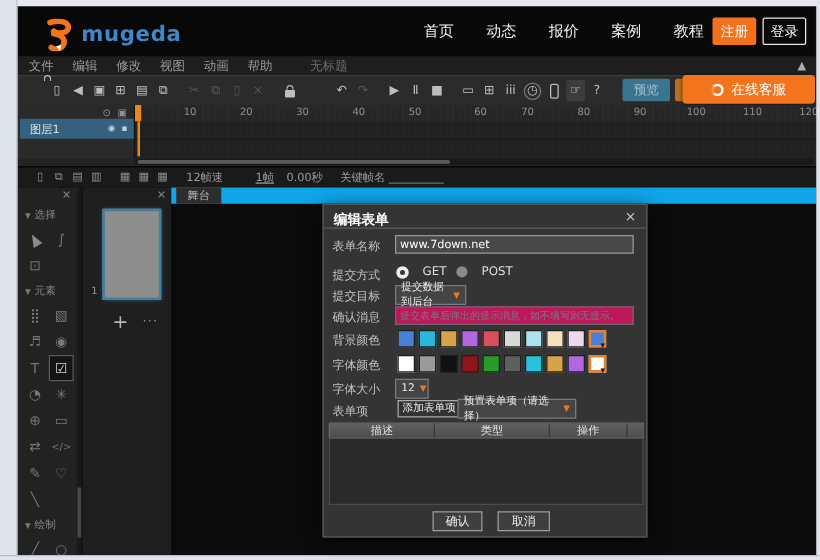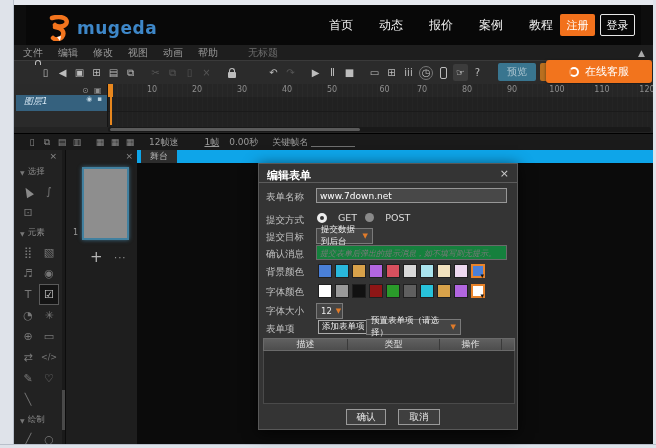--- a/index.html
+++ b/index.html
@@ -6,21 +6,21 @@
   *{box-sizing:border-box;font-family:"DejaVu Sans","Liberation Sans",sans-serif;}
   .screen{position:relative;width:656px;height:448px;background:#0d0d0d;overflow:hidden;}
   .abs{position:absolute;}
   
   .frame-left{left:0;top:0;width:14px;height:448px;background:#dfe3ea;border-right:1px solid #b9c0cb;}
   .frame-top{left:0;top:0;width:656px;height:5px;background:#e6e9ef;}
   .frame-right{right:0;top:0;width:3px;height:448px;background:#dfe3ea;}
   .frame-bottom{left:0;bottom:0;width:656px;height:4px;background:#dfe3ea;border-top:1px solid #b9c0cb;}
 
   
-  .site-header{left:14px;top:5px;right:15px;height:40px;background:#080808;margin-left:12px;}
+  .site-header{left:14px;top:5px;right:5px;height:40px;background:#080808;}
   .logo{left:22px;top:9px;height:28px;display:flex;align-items:center;gap:5px;}
   .logo-text{color:#3e87c8;font-weight:bold;font-size:17px;letter-spacing:.5px;}
   .nav{right:88px;top:0;height:40px;display:flex;align-items:center;gap:26px;}
   .nav-item{color:#f2f2f2;font-size:12px;cursor:pointer;}
   .btn-register{right:46px;top:9px;width:35px;height:22px;background:#f2711c;color:#fff;font-size:11px;display:flex;align-items:center;justify-content:center;border-radius:2px;}
   .btn-login{right:6px;top:9px;width:35px;height:22px;border:1px solid #e8e8e8;color:#fff;font-size:11px;display:flex;align-items:center;justify-content:center;border-radius:2px;}
 
   
   .menu-bar{left:14px;top:45px;right:3px;height:15px;background:#1e1e1e;display:flex;align-items:center;}
   .menu-items{display:flex;gap:15px;margin-left:9px;}
@@ -44,21 +44,21 @@
   .btn-orange-partial{left:540px;top:63px;width:30px;height:18px;background:#b96f1f;border-radius:2px;}
   .btn-support{left:546px;top:60px;width:106px;height:23px;background:#f2741d;border-radius:3px;color:#fff;font-size:11px;display:flex;align-items:center;justify-content:center;gap:6px;box-shadow:0 1px 3px rgba(0,0,0,.5);}
   .support-ring{width:10px;height:10px;border:2px solid #fff;border-radius:50%;border-left-color:rgba(255,255,255,.25);}
 
   
   .timeline{left:14px;top:84px;right:3px;height:49px;background:#232323;}
   .ruler{position:absolute;left:94px;top:0;right:0;height:13px;background:repeating-linear-gradient(90deg,#262626 0 4px,#2a2a2a 4px 5px);}
   .tick{position:absolute;top:1px;transform:translateX(-50%);color:#8f8f8f;font-size:8px;}
   .tl-left{position:absolute;left:0;top:0;width:94px;height:43px;background:#2a2a2a;border-right:1px solid #141414;}
   .tl-left-ico{position:absolute;color:#909090;font-size:8px;top:2px;}
-  .layer-row{position:absolute;left:2px;top:11px;width:91px;height:16px;background:#35617e;display:flex;align-items:flex-start;font-style:italic;}
+  .layer-row{position:absolute;left:2px;top:11px;width:91px;height:16px;background:#35617e;display:flex;align-items:center;}
   .layer-name{color:#d5e6f2;font-size:9px;margin-left:8px;flex:1;}
   .layer-mini{color:#bcd3e0;font-size:7px;margin-right:5px;}
   .track-area{position:absolute;left:94px;top:13px;right:0;height:30px;background:repeating-linear-gradient(90deg,#212121 0 4px,#242424 4px 5px);}
   .track-sep{position:absolute;left:94px;top:27px;right:0;height:1px;background:#1a1a1a;}
   .playhead-top{position:absolute;left:94px;top:0;width:5px;height:13px;background:#e8871e;}
   .playhead-line{position:absolute;left:96px;top:13px;width:2px;height:28px;background:#e8871e;}
   .hscroll-track{position:absolute;left:94px;bottom:1px;right:2px;height:5px;background:#191919;border-radius:2px;}
   .hscroll-thumb{position:absolute;left:2px;top:1px;width:250px;height:3px;background:#5a5a5a;border-radius:2px;}
 
   
@@ -96,21 +96,21 @@
   .stage-tabs{position:absolute;left:0;top:0;right:0;height:13px;background:#0ea5e9;}
   .stage-tab{position:absolute;left:4px;top:0;width:36px;height:13px;background:#2d2d2d;color:#b5b5b5;font-size:9px;display:flex;align-items:center;justify-content:center;}
 
   
   .dialog{left:258px;top:163px;width:260px;height:267px;background:#343434;border:1px solid #585858;box-shadow:0 3px 14px rgba(0,0,0,.7);z-index:10;}
   .dlg-title{position:absolute;left:8px;top:4px;color:#fff;font-weight:bold;font-size:11px;}
   .dlg-close{position:absolute;right:8px;top:3px;color:#ccc;font-size:11px;}
   .dlg-titlebar{position:absolute;left:0;top:0;width:100%;height:19px;border-bottom:1px solid #5c5c5c;}
   .f-label{position:absolute;left:7px;color:#c0c0c0;font-size:9.5px;}
   .dlg-input{position:absolute;left:57px;width:191px;height:15px;background:#484848;border:1px solid #979797;color:#fff;font-size:9px;padding:0 3px;outline:none;}
-  .dlg-input.msg{background:#15803d;border-color:#6a6a6a;font-style:italic;}
+  .dlg-input.msg{background:#be185d;border-color:#6a6a6a;}
   .dlg-input.msg::placeholder{color:#7a7a7a;font-size:8px;}
   .radio-row{position:absolute;left:58px;display:flex;align-items:center;gap:8px;color:#ddd;font-size:9.5px;}
   .radio{width:10px;height:10px;border-radius:50%;}
   .radio.on{border:3px solid #ededed;background:#343434;}
   .radio.off{background:#8a8a8a;width:9px;height:9px;}
   .radio-lab{margin-left:3px;}
   .dlg-select{position:absolute;left:57px;height:16px;background:#454545;border:1px solid #7a7a7a;color:#ececec;font-size:8.5px;display:flex;align-items:center;padding:0 4px;justify-content:space-between;}
   .sel-caret{color:#e07b2a;font-size:7px;margin-left:4px;}
   .swatch-row{position:absolute;left:59px;display:flex;gap:3px;}
   .swatch{width:14px;height:14px;border:1px solid #1f1f1f;position:relative;}

